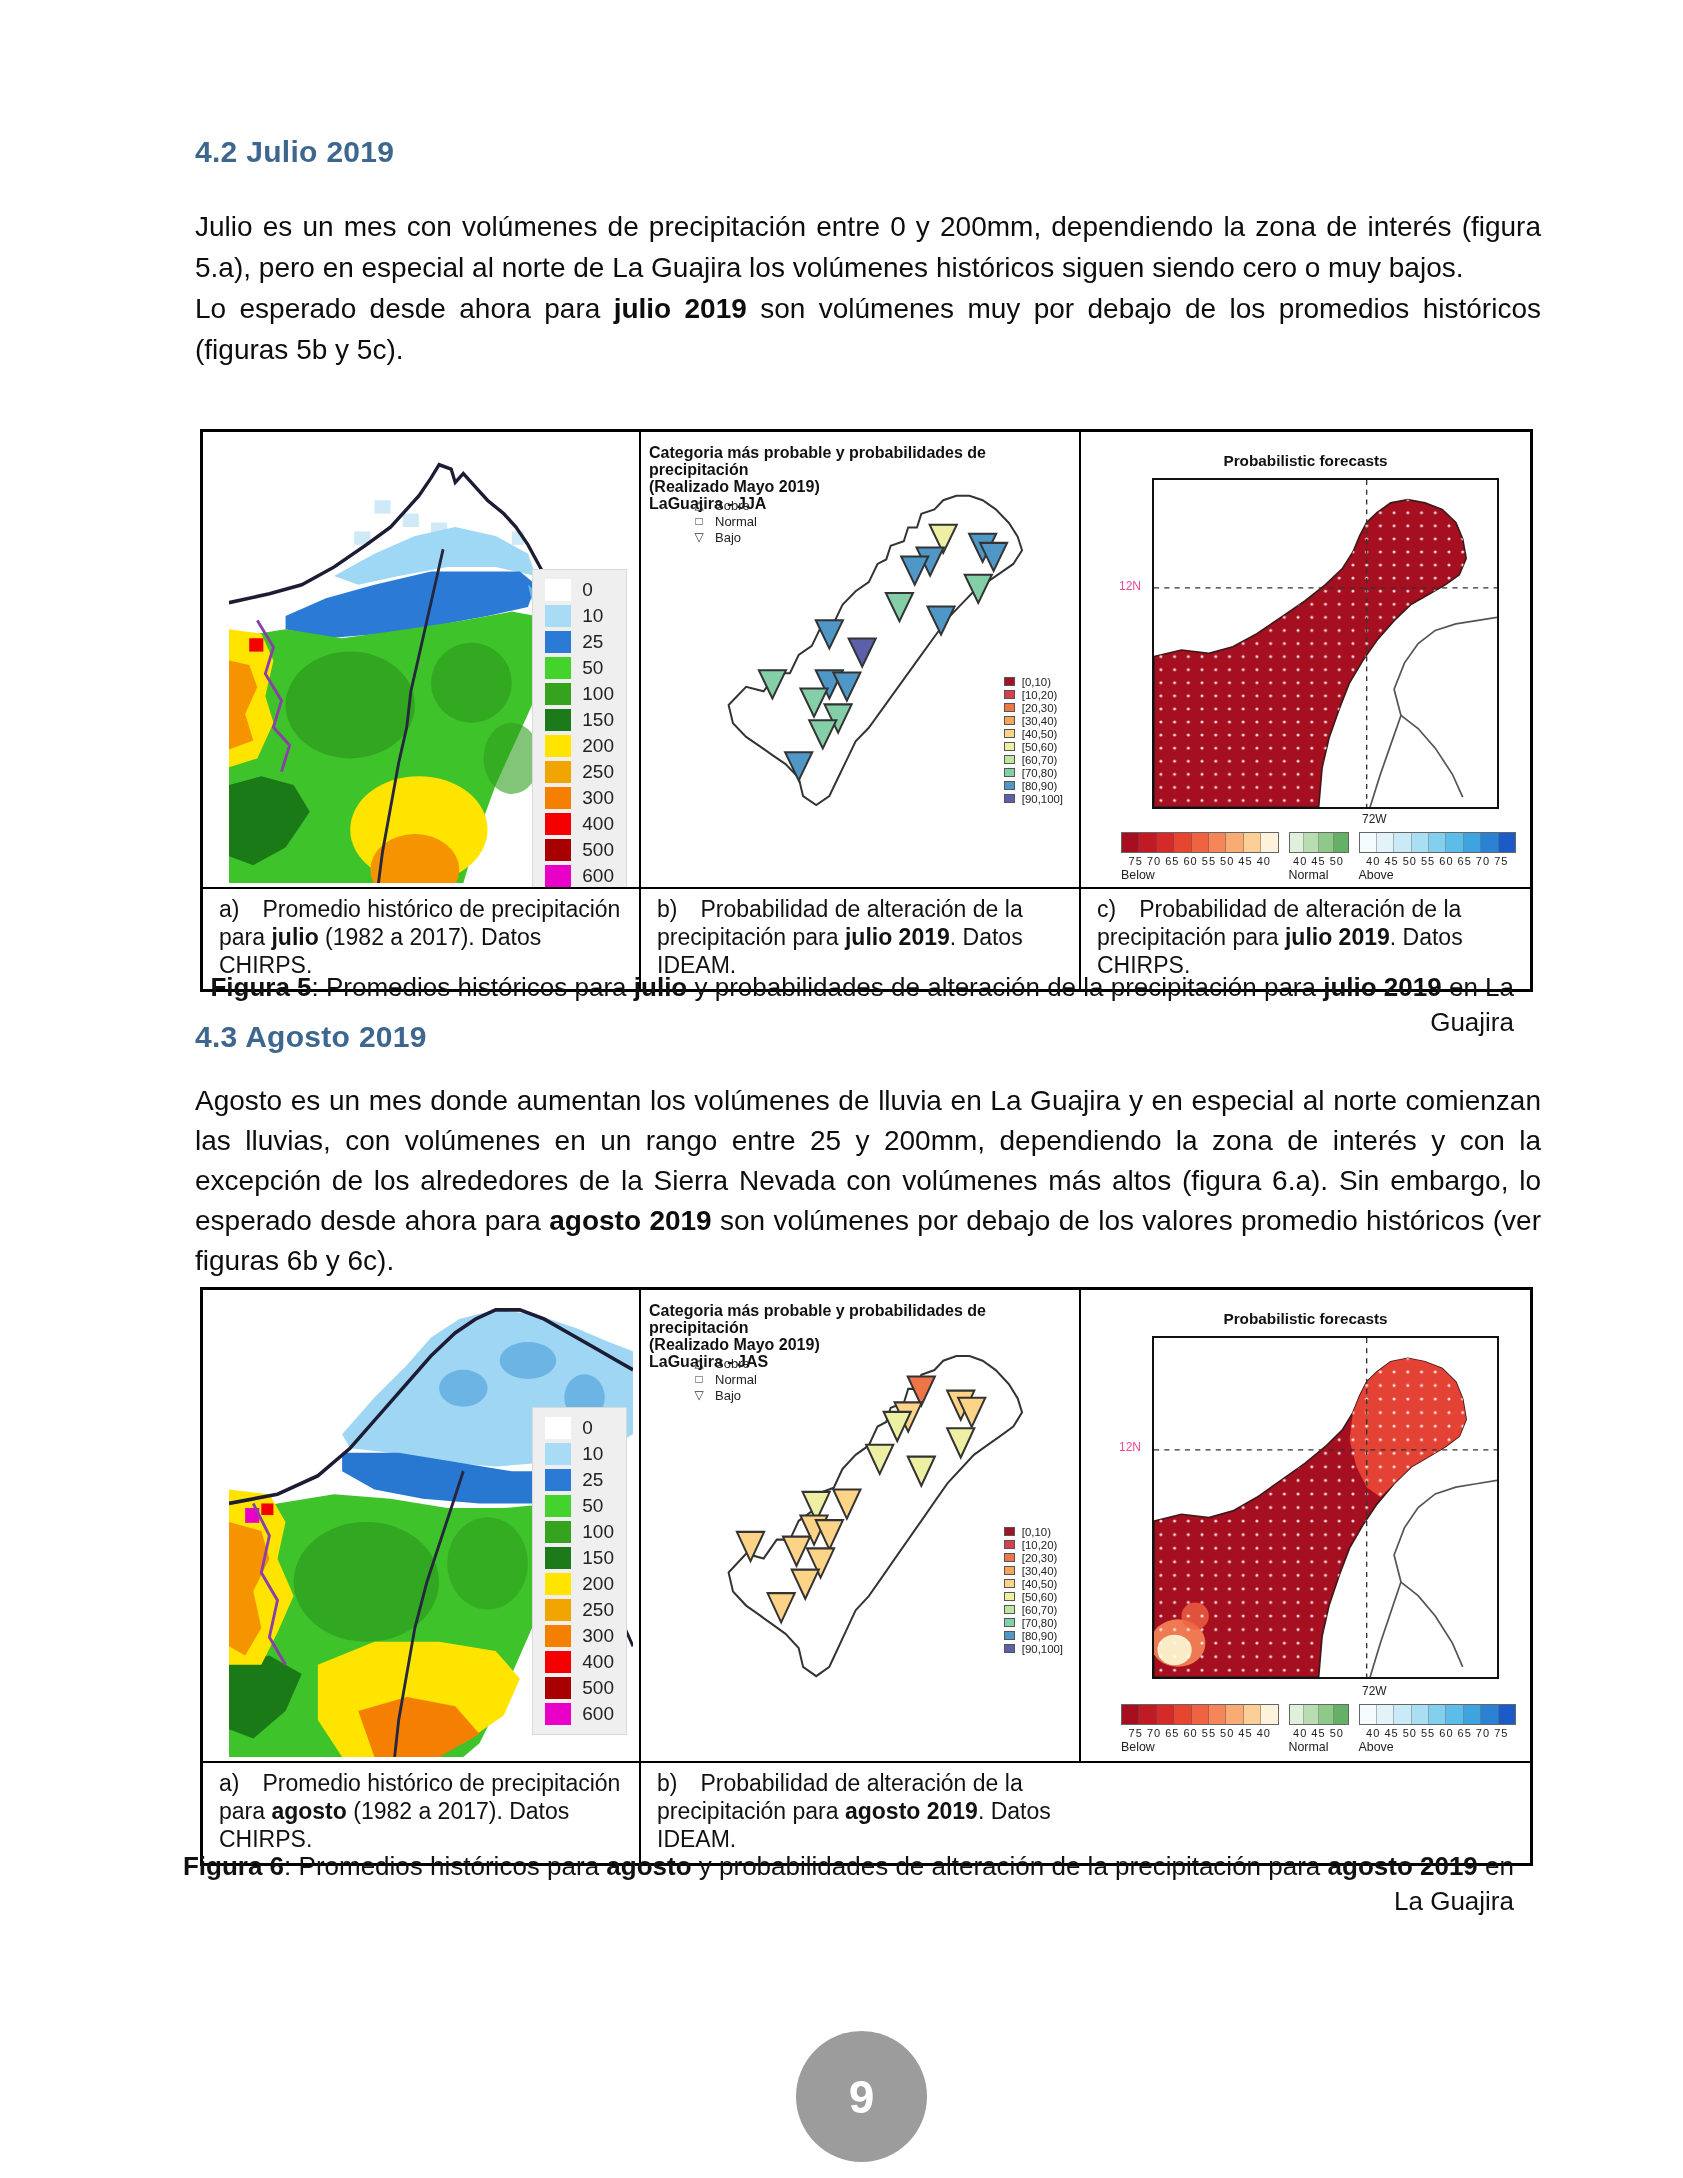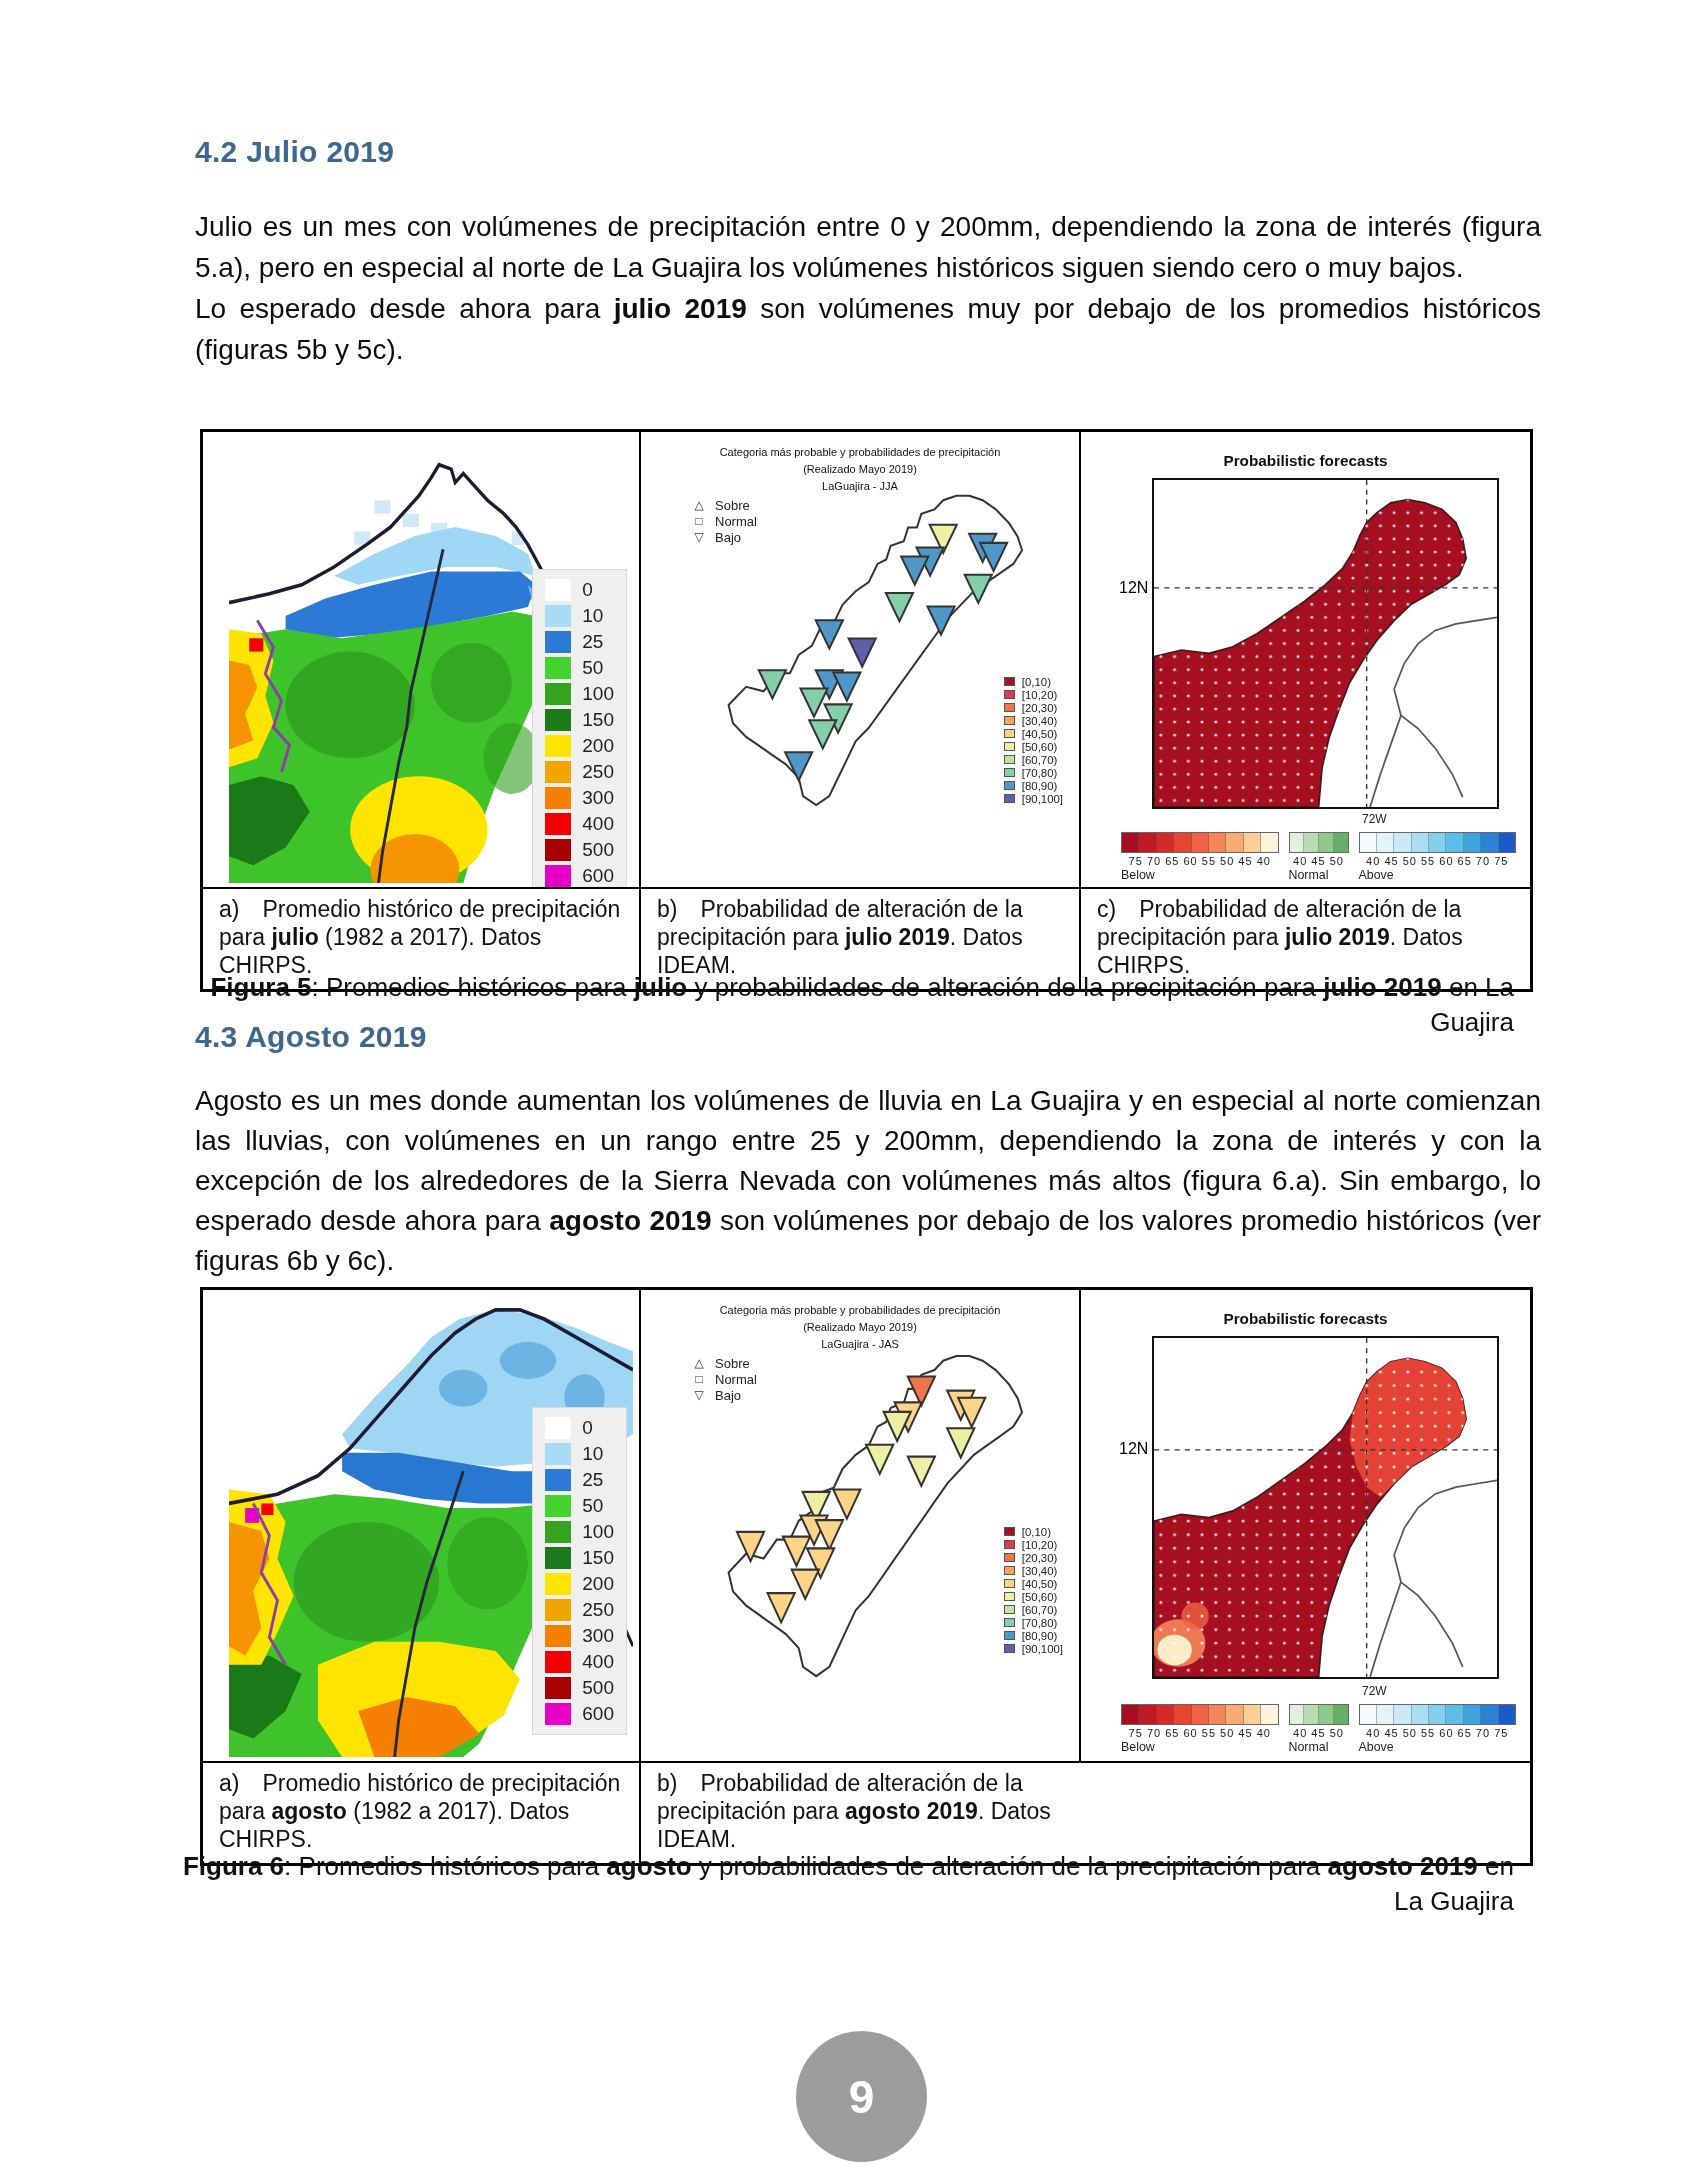--- a/index.html
+++ b/index.html
@@ -39,40 +39,40 @@
   .map-a svg{width:100%;height:100%;display:block}
   .precip-legend{position:absolute;right:12px;background:#efefef;border:1px solid #d9d9d9;
                  padding:8px 12px;display:flex;flex-direction:column;gap:2px;z-index:3}
   #pl5{top:137px}
   #pl6{top:117px}
   .pl-row{display:flex;align-items:center;gap:11px;height:24px}
   .pl-sw{width:26px;height:22px;flex:none}
   .pl-lab{font-size:19px;color:#222}
 
   
-  .pb-title{position:absolute;top:12px;left:8px;right:8px;text-align:center;font-weight:normal;
-            font-size:11px;line-height:17px;z-index:2}
+  .pb-title{position:absolute;top:12px;left:8px;right:8px;text-align:left;font-weight:bold;
+            font-size:16px;line-height:17px;z-index:2}
   .symbol-legend{position:absolute;left:51px;top:65px;display:flex;flex-direction:column;z-index:2}
   .sl-row{display:flex;align-items:center;gap:9px;height:16px}
   .sl-glyph{font-size:12px;width:14px;text-align:center;color:#333}
   .sl-lab{font-size:13px;color:#222}
   .map-b{position:absolute;inset:0}
   .map-b svg{width:100%;height:100%;display:block}
   .class-legend{position:absolute;right:16px;top:243px;display:flex;flex-direction:column;z-index:2}
   .t6 .class-legend{top:235px}
   .cl-row{display:flex;align-items:center;gap:7px;height:13px}
   .cl-sw{width:11px;height:9.4px;border:1px solid #555;flex:none;box-sizing:border-box}
   .cl-lab{font-size:11.4px;color:#222}
 
   
   .pc-title{position:absolute;top:20px;left:0;right:0;text-align:center;font-weight:bold;font-size:15.3px}
   .pc-box{position:absolute;left:71px;top:46px;width:347px;height:331px;border:2px solid #111;box-sizing:border-box}
   .t6 .pc-box{height:343px}
   .pc-box svg{width:100%;height:100%;display:block}
-  .pc-lat{position:absolute;left:38px;top:147px;font-size:16px;color:#000000}
+  .pc-lat{position:absolute;left:38px;top:147px;font-size:12px;color:#ec4899}
   .t6 .pc-lat{top:150px}
   .pc-lon{position:absolute;left:281px;top:380px;font-size:12px;color:#222}
   .t6 .pc-lon{top:394px}
   .prob-colorbar{position:absolute;left:40px;right:14px;top:400px;display:flex;gap:10px;z-index:2}
   .t6 .prob-colorbar{top:414px}
   .cb-group{display:flex;flex-direction:column}
   .cb-below{flex:8.4}.cb-normal{flex:3.2}.cb-above{flex:8.4}
   .cb-bar{display:flex;height:19px;border:1px solid #666}
   .cb-cell{flex:1;border-right:1px solid rgba(90,90,90,.45)}
   .cb-cell:last-child{border-right:none}

